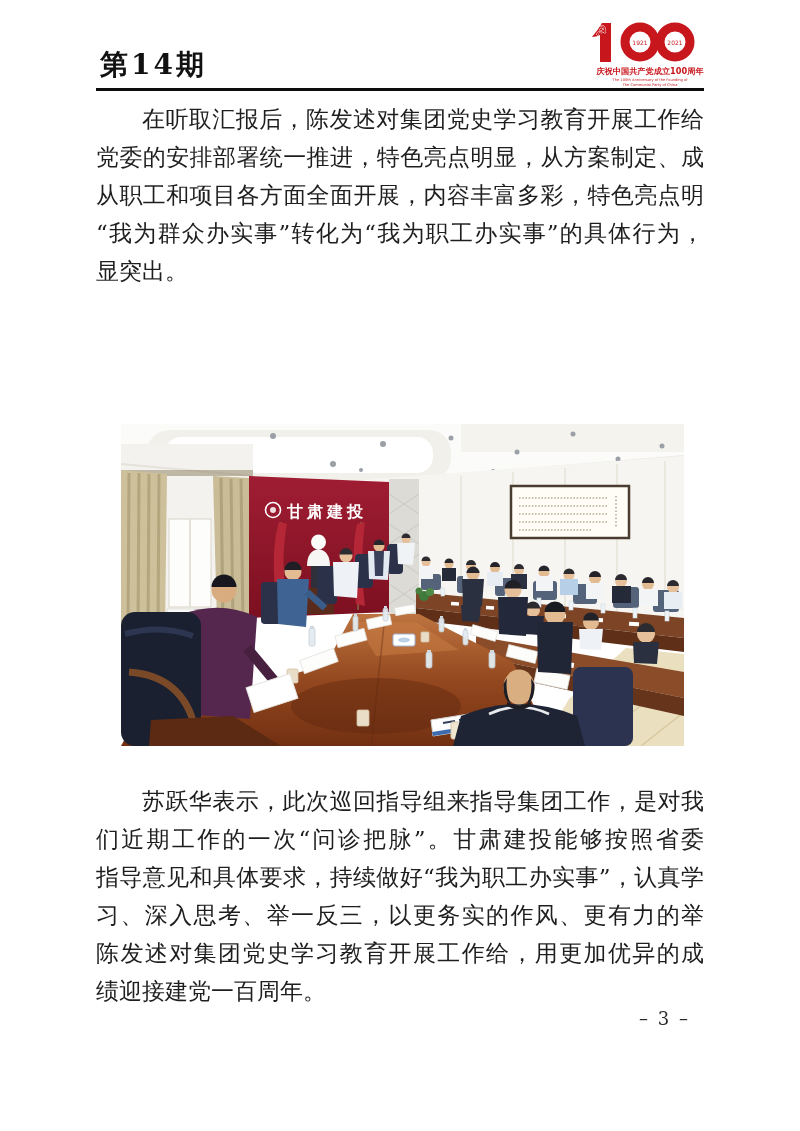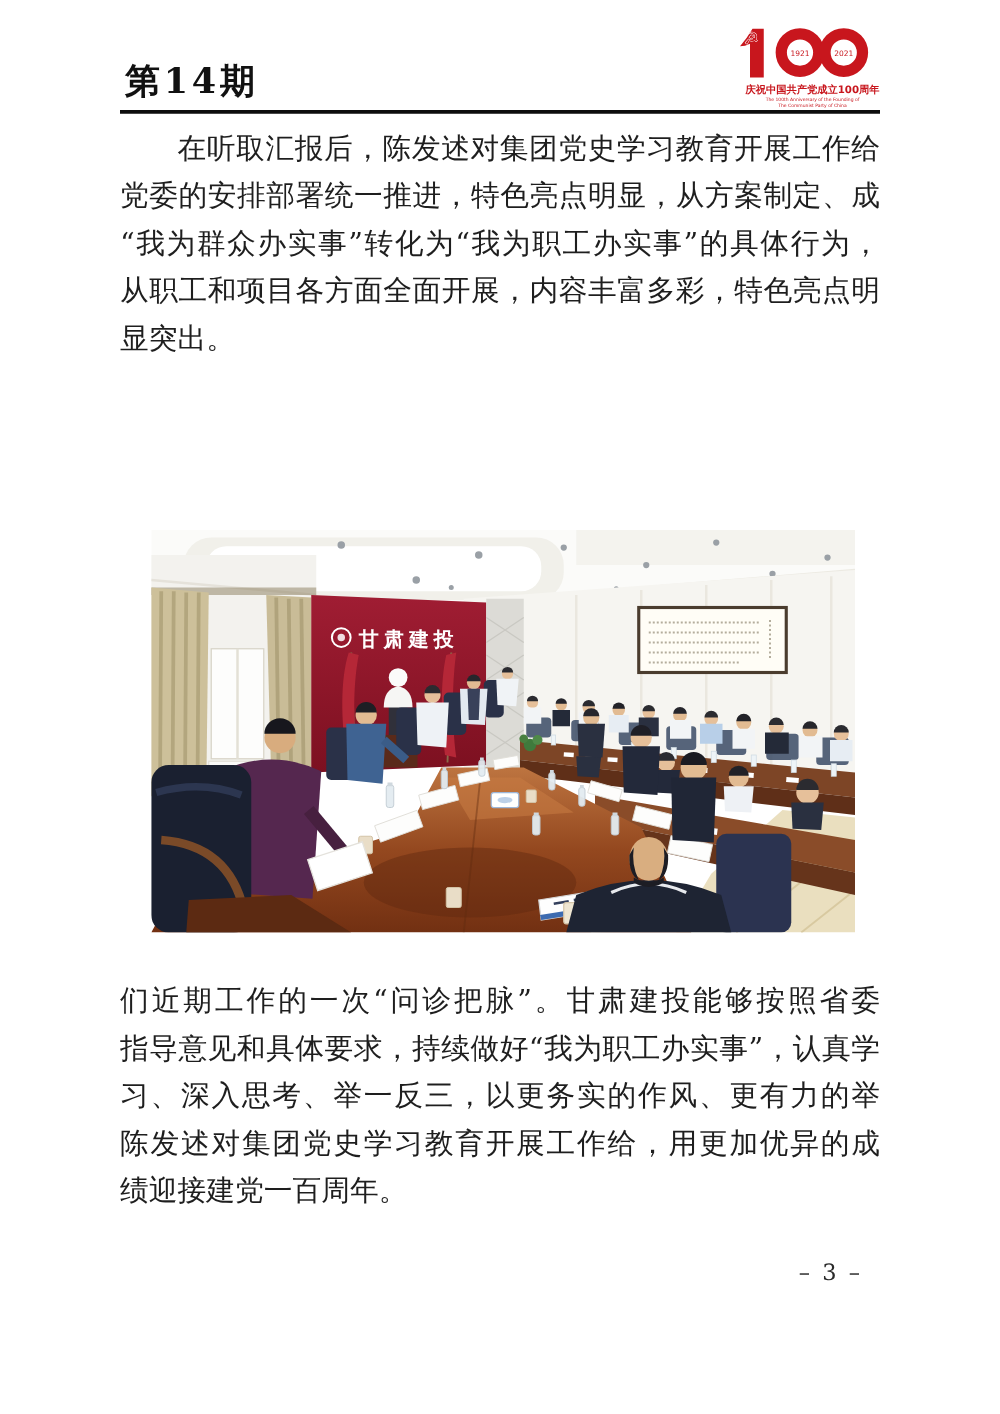--- a/index.html
+++ b/index.html
@@ -45,22 +45,22 @@
     <text x="62" y="54" font-size="8.2" font-weight="bold" text-anchor="middle" fill="#c8161d" style="font-family:'DejaVu Sans',sans-serif">庆祝中国共产党成立100周年</text>
     <text x="62" y="61" font-size="3.6" text-anchor="middle" fill="#c8161d" style="font-family:'DejaVu Sans',sans-serif">The 100th Anniversary of the Founding of</text>
     <text x="62" y="65.5" font-size="3.6" text-anchor="middle" fill="#c8161d" style="font-family:'DejaVu Sans',sans-serif">The Communist Party of China</text>
   </svg>
 
   <div class="rule"></div>
 
   <div class="para p1">
     <div class="tline first">在听取汇报后，陈发述对集团党史学习教育开展工作给</div>
     <div class="tline">党委的安排部署统一推进，特色亮点明显，从方案制定、成</div>
+    <div class="tline">从职工和项目各方面全面开展，内容丰富多彩，特色亮点明</div>
     <div class="tline">“我为群众办实事”转化为“我为职工办实事”的具体行为，</div>
-    <div class="tline">从职工和项目各方面全面开展，内容丰富多彩，特色亮点明</div>
     <div class="tline plast">显突出。</div>
   </div>
 
   <svg class="photo" viewBox="0 0 563 322">
     <defs>
       <linearGradient id="redGrad" x1="0" y1="0" x2="0" y2="1">
         <stop offset="0" stop-color="#a01d33"></stop>
           <stop offset="1" stop-color="#7c1020"></stop>
       </linearGradient>
       <linearGradient id="tableGrad" x1="0" y1="0" x2="0" y2="1">
@@ -444,20 +444,21 @@
     <g>
       <rect x="0" y="188" width="80" height="134" rx="14" fill="#1a2030"></rect>
       <path d="M8,248 Q62,252 74,304" stroke="#7a4a28" stroke-width="7" fill="none"></path>
       <path d="M4,210 Q40,200 72,212" stroke="#2c3650" stroke-width="6" fill="none"></path>
     </g>
 
     <polygon points="28,322 160,322 112,292 30,296" fill="#5c2a12"></polygon>
   </svg>
 
   <div class="para p2">
+    <div class="tline first">苏跃华表示，此次巡回指导组来指导集团工作，是对我</div>
     <div class="tline">们近期工作的一次“问诊把脉”。甘肃建投能够按照省委</div>
     <div class="tline">指导意见和具体要求，持续做好“我为职工办实事”，认真学</div>
     <div class="tline">习、深入思考、举一反三，以更务实的作风、更有力的举措、</div>
     <div class="tline">陈发述对集团党史学习教育开展工作给，用更加优异的成</div>
     <div class="tline plast">绩迎接建党一百周年。</div>
   </div>
 
   <div class="pageno">– 3 –</div>
 
 </div>

